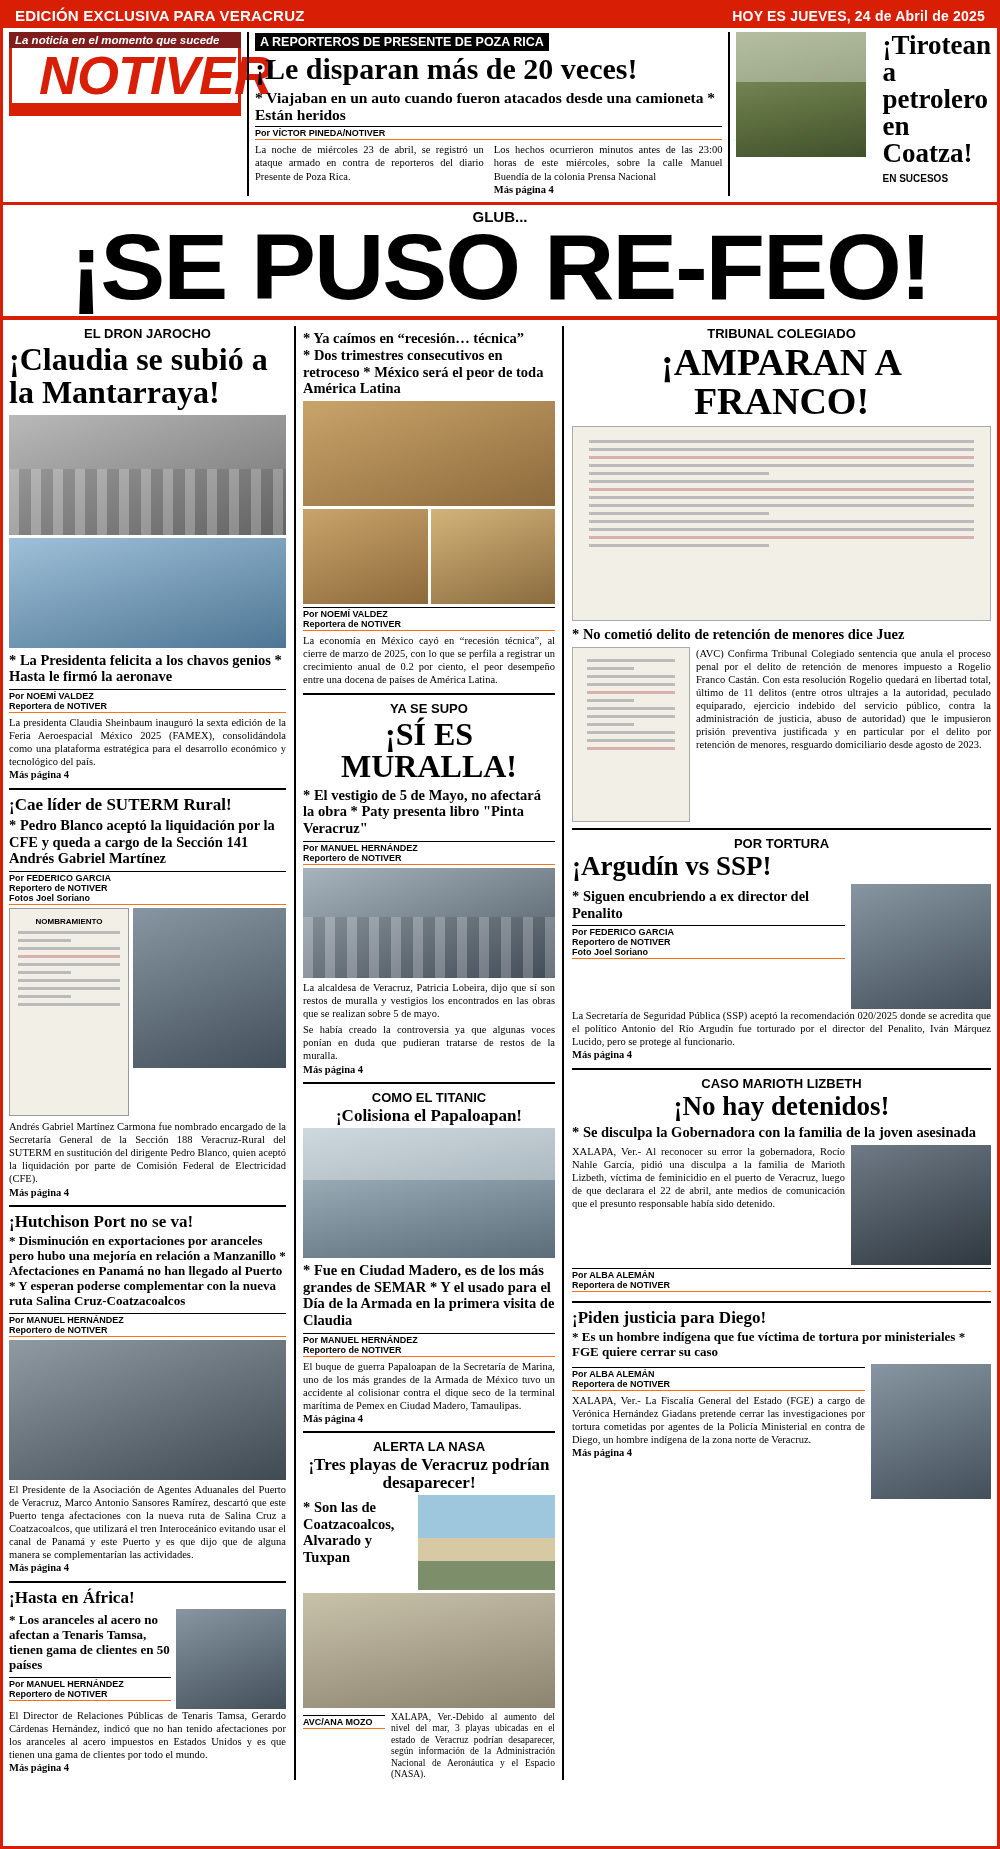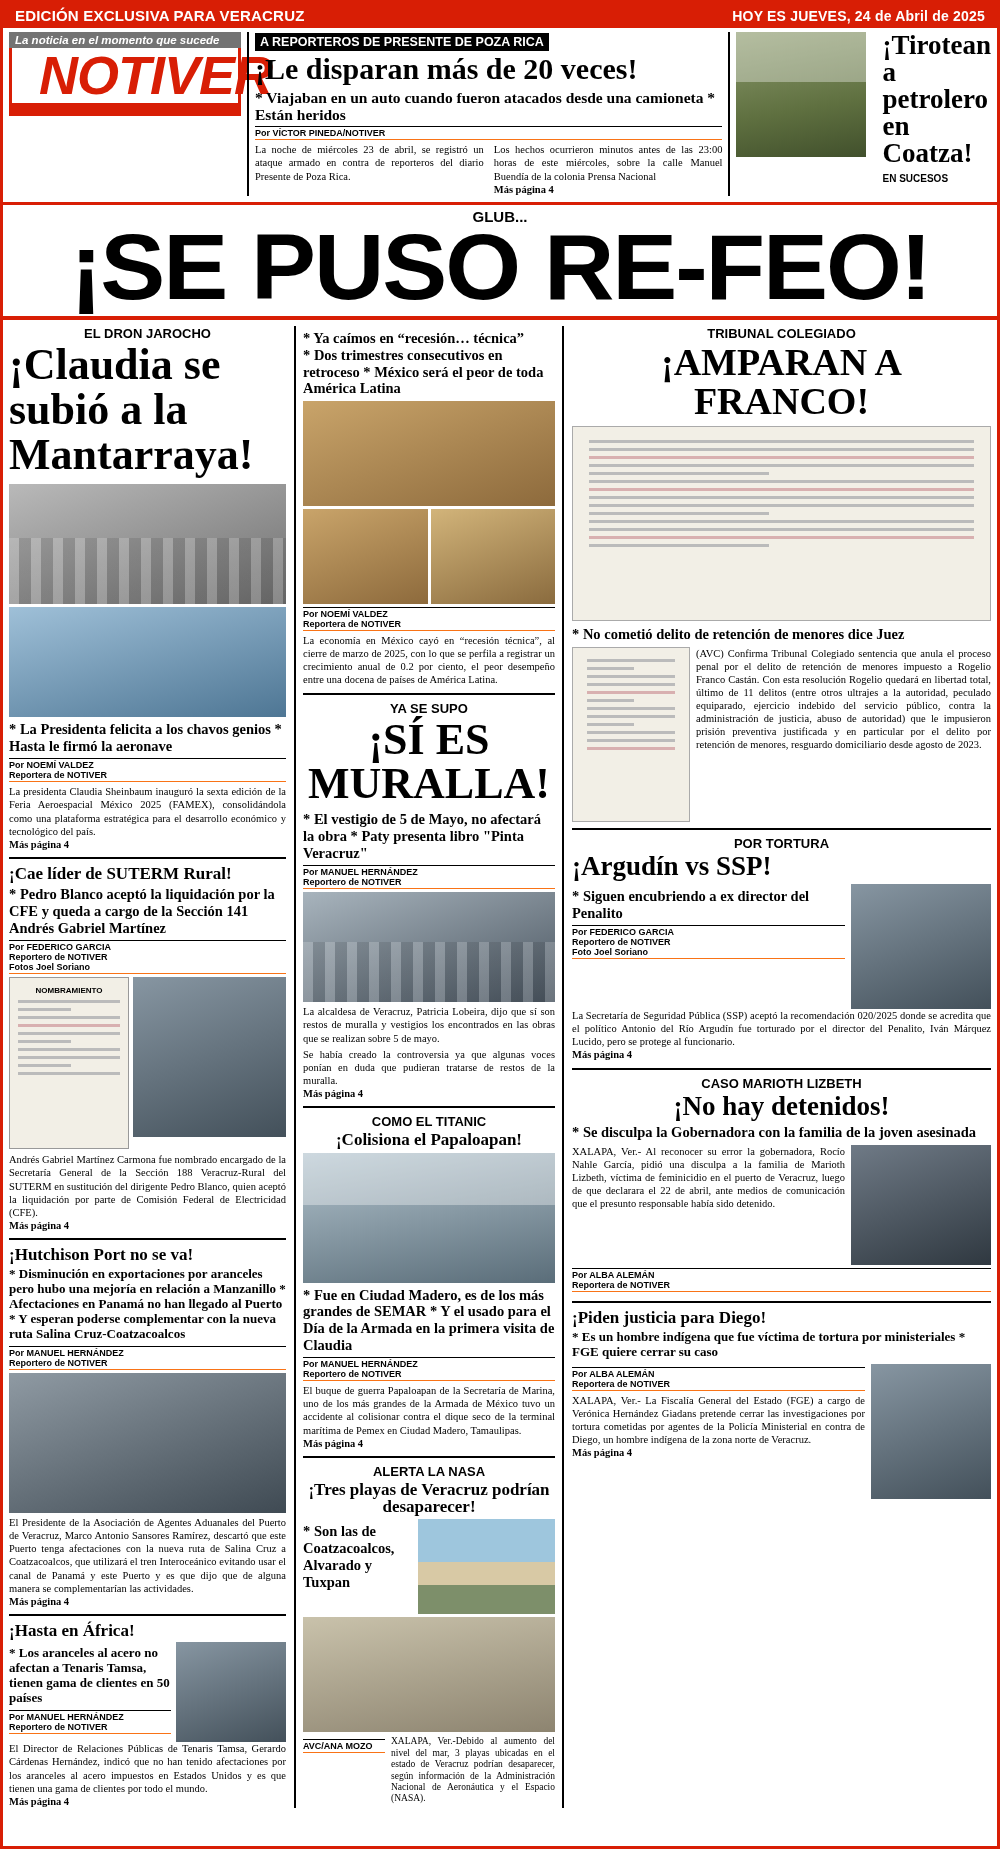--- a/index.html
+++ b/index.html
@@ -36,21 +36,21 @@
     display: flex;
     border-bottom: 3px solid #d81e05;
     padding: 4px 6px 6px 6px;
     gap: 6px;
   }
   .logo-box {
     width: 232px;
     flex: 0 0 232px;
   }
   .logo-tag {
-    background: #737373;
+    background: #7f1d1d;
     color: #fff;
     font-size: 11.5px;
     font-weight: bold;
     padding: 2px 6px;
     font-style: italic;
   }
   .logo-main {
     border: 3px solid #d81e05;
     border-top: none;
     background: #fff;
@@ -163,21 +163,21 @@
 
   .eyebrow {
     text-align: center; font-weight: bold; font-size: 13px;
     margin-bottom: 2px;
   }
   .hl {
     font-family: "Liberation Serif", serif;
     font-weight: bold;
     line-height: 1.02;
   }
-  .hl-36 { font-size: 44px; }
+  .hl-36 { font-size: 32px; }
   .hl-30 { font-size: 27px; }
   .hl-26 { font-size: 17px; }
   .bullets {
     font-family: "Liberation Serif", serif;
     font-weight: bold; font-size: 14.5px; line-height: 1.15;
     margin: 4px 0;
   }
   .bullets.sm { font-size: 13px; }
   .sep { height: 2px; background: #000; margin: 6px 0; }
   .ph { width: 100%; display:block; }
@@ -264,21 +264,21 @@
 
       <div class="sep"></div>
 
       <div>
         <div class="hl hl-26">¡Cae líder de SUTERM Rural!</div>
         <div class="bullets">* Pedro Blanco aceptó la liquidación por la CFE y queda a cargo de la Sección 141 Andrés Gabriel Martínez</div>
         <div class="byline" style="white-space:pre-line;">Por FEDERICO GARCIA
 Reportero de NOTIVER
 Fotos Joel Soriano</div>
         <div style="display:flex;gap:4px;margin-top:3px;">
-          <div class="photo doc" style="flex:0 0 120px;height:172px;border:1px solid #999;padding-top:8px;">
+          <div class="photo doc" style="flex:0 0 120px;height:208px;border:1px solid #999;padding-top:8px;">
             <div style="font-size:8px;font-weight:bold;text-align:center;">NOMBRAMIENTO</div>
             <div class="docline"></div>
               <div class="docline s"></div>
               <div class="docline"></div>
             <div class="docline r"></div>
               <div class="docline"></div>
               <div class="docline s"></div>
             <div class="docline"></div>
               <div class="docline"></div>
               <div class="docline s"></div>

